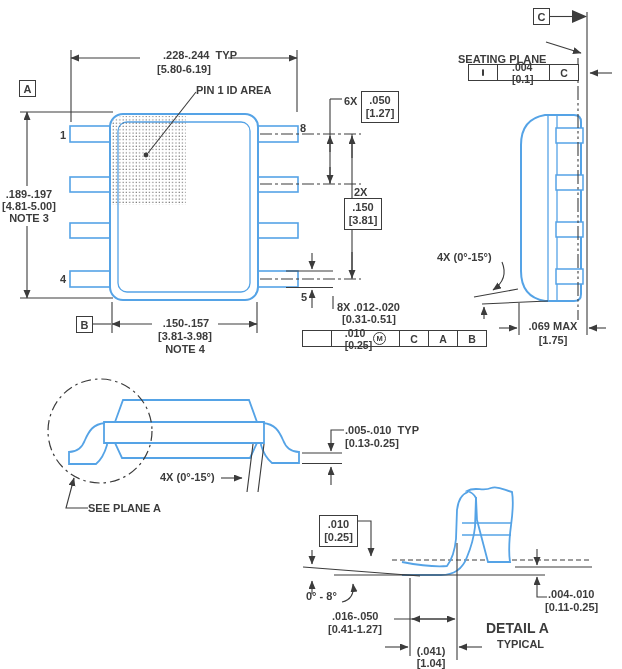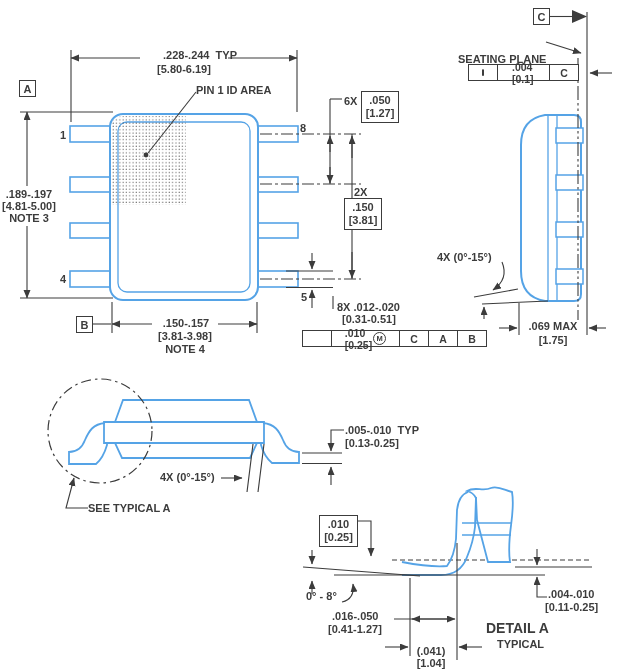--- a/index.html
+++ b/index.html
@@ -232,21 +232,21 @@
   <div class="cell" style="width:52px">.004 [0.1]</div>
   <div class="cell" style="width:14px">C</div>
 </div>
 <div class="t" style="left:437px;top:251px">4X (0°-15°)</div>
 <div class="t ctr" style="left:522px;top:320px;width:62px">.069 MAX</div>
 <div class="t ctr" style="left:522px;top:334px;width:62px">[1.75]</div>
 
 <div class="t" style="left:160px;top:471px">4X (0°-15°)</div>
 <div class="t" style="left:345px;top:424px">.005-.010  TYP</div>
 <div class="t" style="left:345px;top:437px">[0.13-0.25]</div>
-<div class="t" style="left:88px;top:502px">SEE TYPICAL A</div>
+<div class="t" style="left:88px;top:502px">SEE PLANE A</div>
 
 <div class="bdim" style="left:319px;top:515px;width:39px">
   <div>.010</div>
   <div>[0.25]</div>
 </div>
 <div class="t" style="left:306px;top:590px">0° - 8°</div>
 <div class="t" style="left:332px;top:610px">.016-.050</div>
 <div class="t" style="left:328px;top:623px">[0.41-1.27]</div>
 <div class="t ctr" style="left:406px;top:645px;width:50px">(.041)</div>
 <div class="t ctr" style="left:406px;top:657px;width:50px">[1.04]</div>

